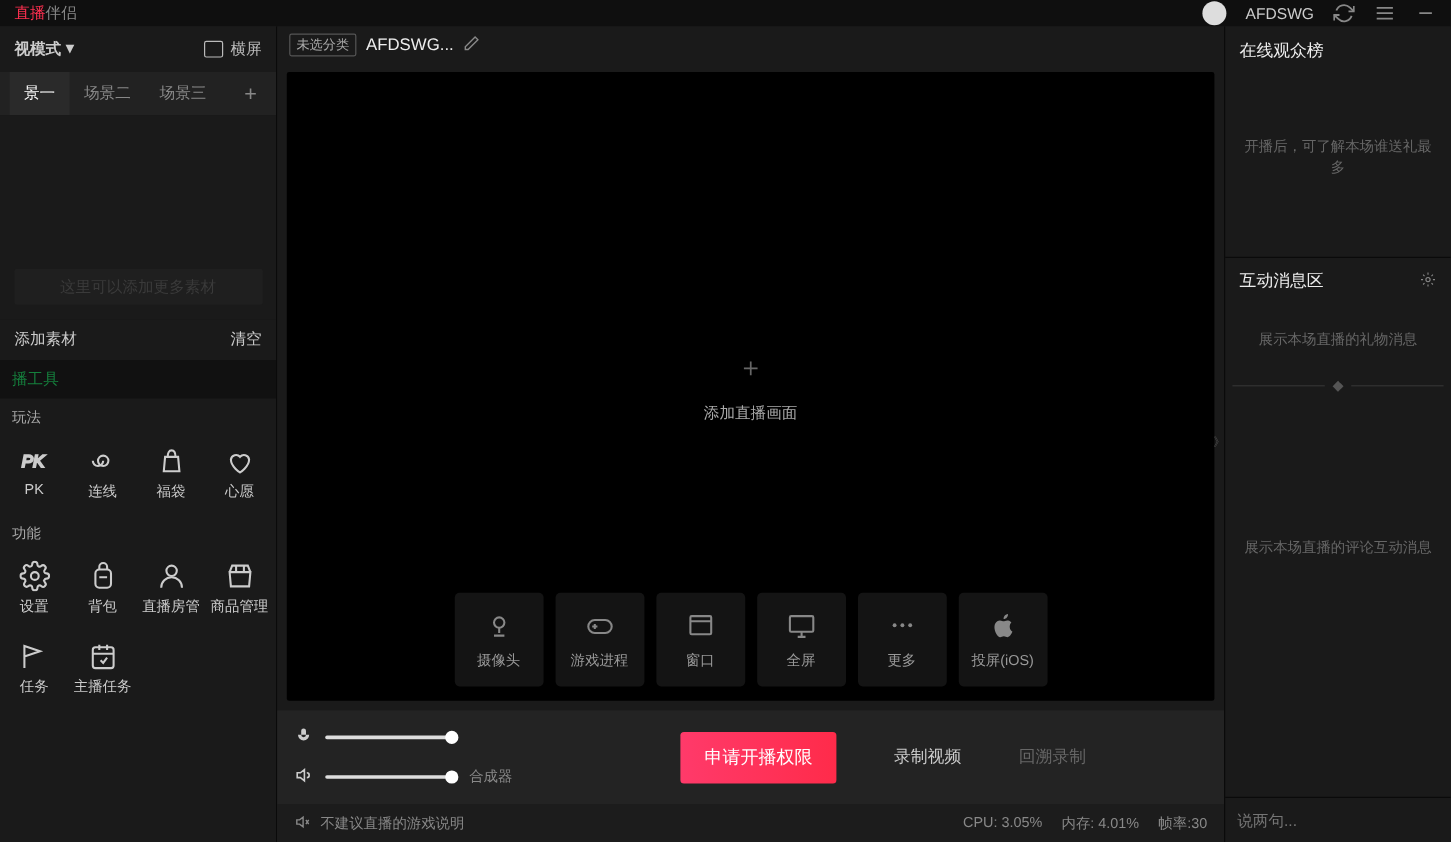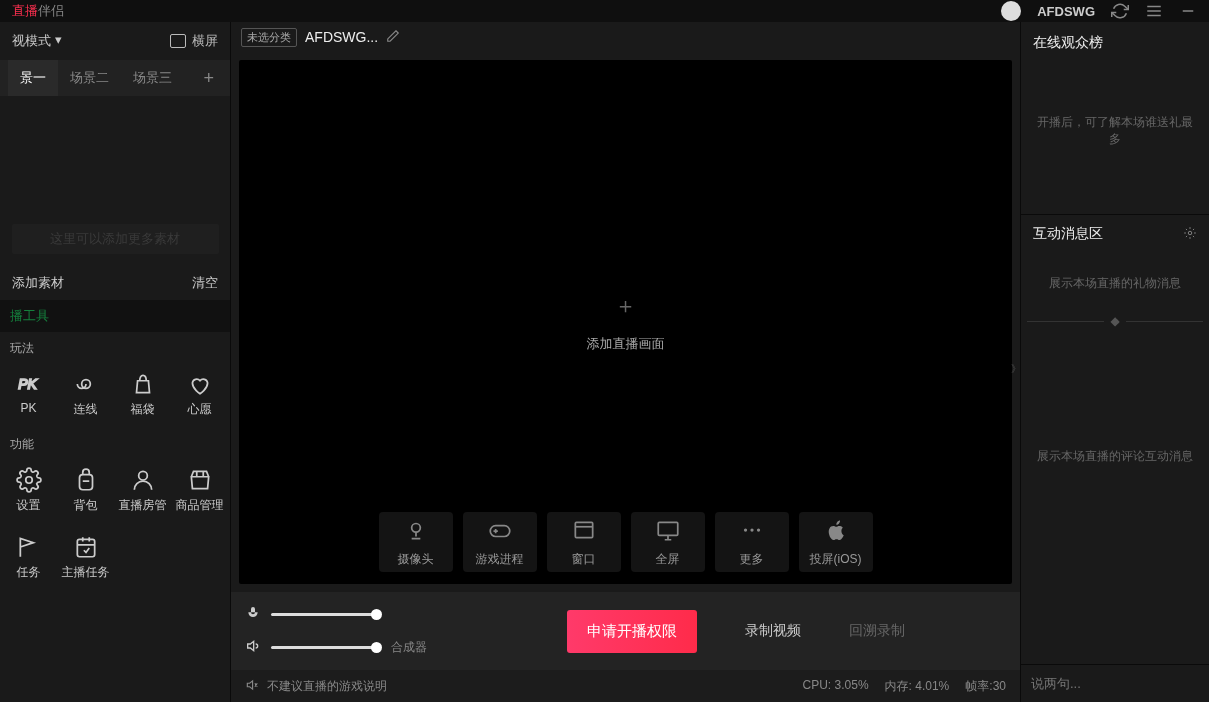--- a/index.html
+++ b/index.html
@@ -1,29 +1,29 @@
 <!DOCTYPE html>
 <html><head>
 <meta charset="utf-8">
 <style>
 * { margin: 0; padding: 0; box-sizing: border-box; font-family: "Microsoft YaHei", -apple-system, sans-serif; }
 body { background: #1a1a1a; color: #ccc; width: 1209px; height: 702px; overflow: hidden; font-size: 13px; }
 
 .topbar { height: 22px; background: #0f0f0f; display: flex; align-items: center; justify-content: space-between; padding: 0 12px; }
 .topbar-left { color: #888; font-size: 13px; }
-.topbar-right { display: flex; align-items: center; gap: 16px; font-weight: bold; }
+.topbar-right { display: flex; align-items: center; gap: 16px; }
 .avatar { width: 20px; height: 20px; border-radius: 50%; background: #ddd; }
 .username { color: #ccc; }
 .topbar-icon { width: 18px; height: 18px; display: flex; align-items: center; justify-content: center; color: #888; }
 
 .main-layout { display: flex; height: calc(100% - 22px); }
 
 .left-panel { width: 231px; background: #1a1a1a; display: flex; flex-direction: column; border-right: 1px solid #0a0a0a; }
 .left-header { height: 38px; display: flex; align-items: center; justify-content: space-between; padding: 0 12px; background: #1a1a1a; }
-.mode-dropdown { display: flex; align-items: flex-start; gap: 4px; color: #ccc; cursor: pointer; }
+.mode-dropdown { display: flex; align-items: flex-start; gap: 4px; color: #ccc; cursor: pointer; font-weight: bold; }
 .orientation { display: flex; align-items: center; gap: 6px; color: #bbb; font-size: 13px; }
 .orientation-icon { width: 16px; height: 14px; border: 1.5px solid #bbb; border-radius: 2px; }
 
 .scene-tabs { display: flex; align-items: center; height: 36px; padding: 0 8px; gap: 0; background: #222; }
 .scene-tab { padding: 1px 12px; height: 36px; display: flex; align-items: center; color: #888; font-size: 13px; cursor: pointer; }
 .scene-tab.active { color: #fff; background: #2a2a2a; }
 .scene-add { margin-left: auto; color: #888; font-size: 18px; padding: 0 8px; cursor: pointer; }
 
 .source-area { flex: 0 0 170px; background: #1a1a1a; display: flex; flex-direction: column; justify-content: flex-end; align-items: center; padding-bottom: 12px; }
 .source-hint { color: #3a3a3a; font-size: 13px; text-align: center; padding: 6px; background:#1f1f1f; border-radius:2px; width:90%; }
@@ -43,21 +43,21 @@
 .room-header { height: 30px; display: flex; align-items: center; gap: 8px; padding: 6px 10px; }
 .room-tag { border: 1px solid #555; padding: 1px 5px; font-size: 11px; color: #aaa; border-radius: 2px; }
 .room-title { color: #eee; font-size: 14px; }
 .edit-icon { color: #888; cursor: pointer; }
 
 .preview { background: #000; flex: 1; margin: 8px; border-radius: 2px; display: flex; flex-direction: column; justify-content: center; align-items: center; position: relative; }
 .add-plus { font-size: 22px; color: #666; font-weight: 200; }
 .add-text { color: #aaa; font-size: 13px; margin-top: 14px; }
 
 .source-buttons { position: absolute; bottom: 12px; display: flex; gap: 10px; }
-.sb { width: 74px; height: 60px; background: #141414; border-radius: 4px; display: flex; flex-direction: column; align-items: center; justify-content: center; gap: 8px; cursor: pointer; }
+.sb { width: 74px; height: 78px; background: #141414; border-radius: 4px; display: flex; flex-direction: column; align-items: center; justify-content: center; gap: 8px; cursor: pointer; }
 .sb-icon { width: 26px; height: 26px; color: #888; display: flex; align-items: center; justify-content: center; }
 .sb-label { font-size: 12px; color: #999; }
 
 .expand-handle { position: absolute; right: -1px; top: 50%; color: #555; font-size: 10px; cursor: pointer; }
 
 .bottom-bar { height: 110px; background: #232323; display: flex; flex-direction: column; }
 .bb-upper { display: flex; align-items: center; height: 78px; padding: 0 14px; gap: 20px; }
 .sliders { display: flex; flex-direction: column; gap: 14px; }
 .slider-row { display: flex; align-items: center; gap: 10px; }
 .slider-icon { width: 16px; color: #ccc; }

